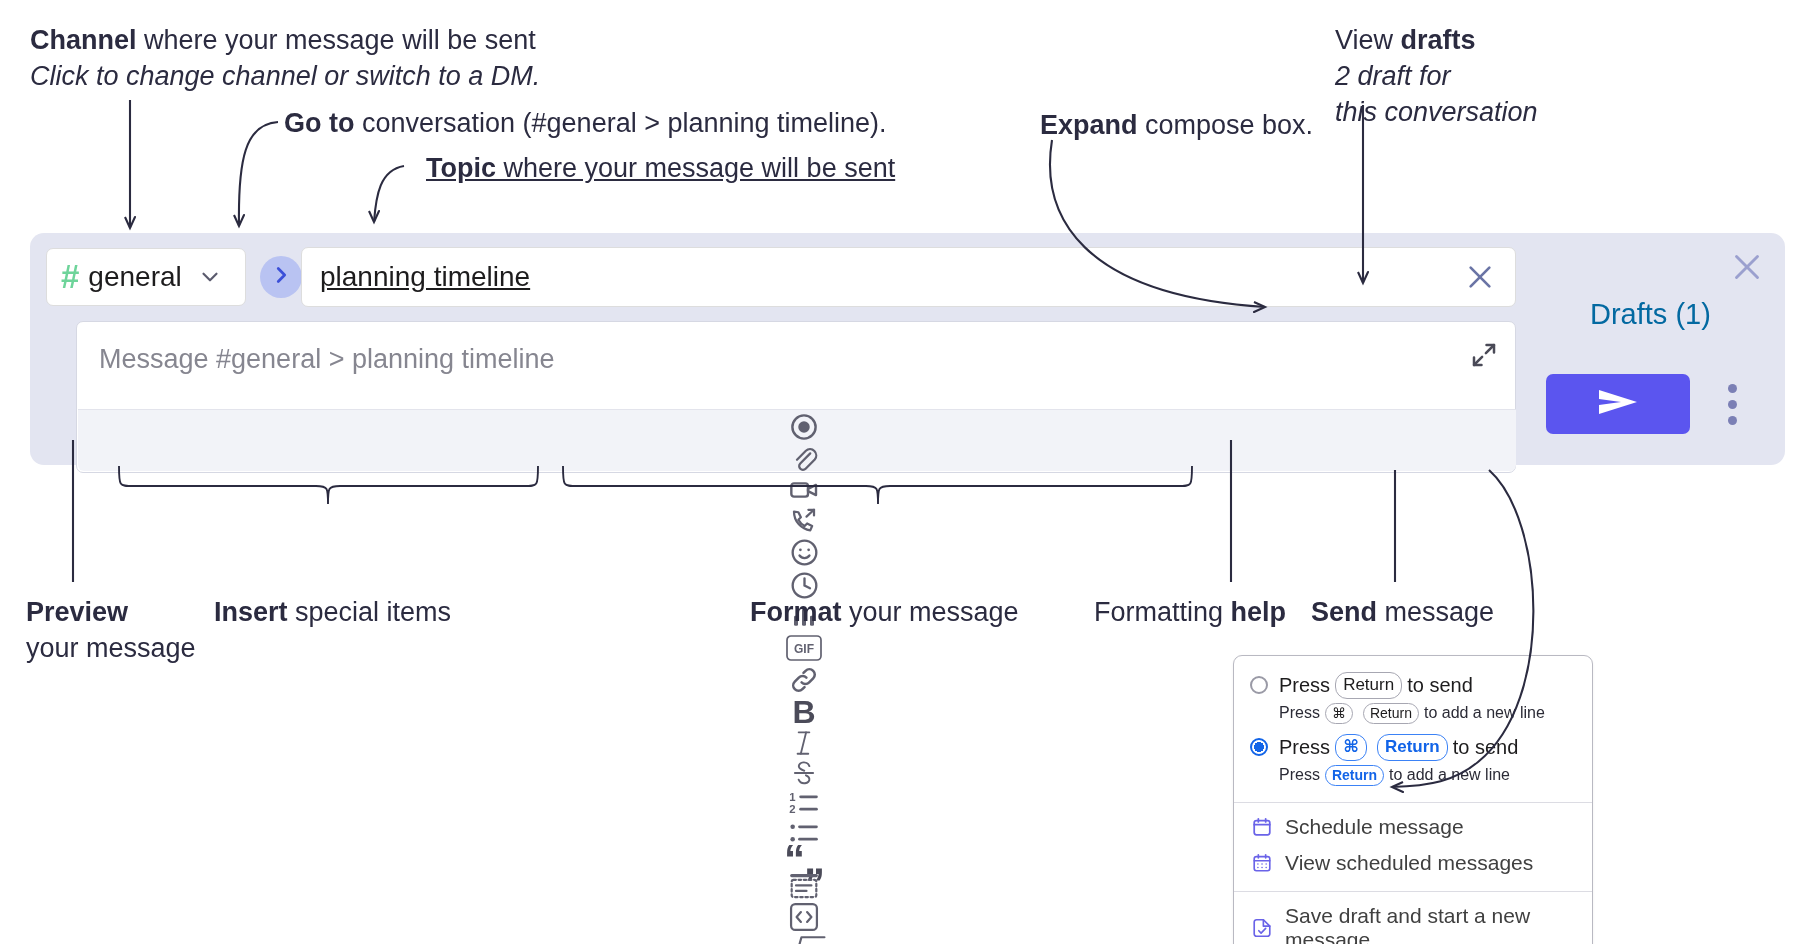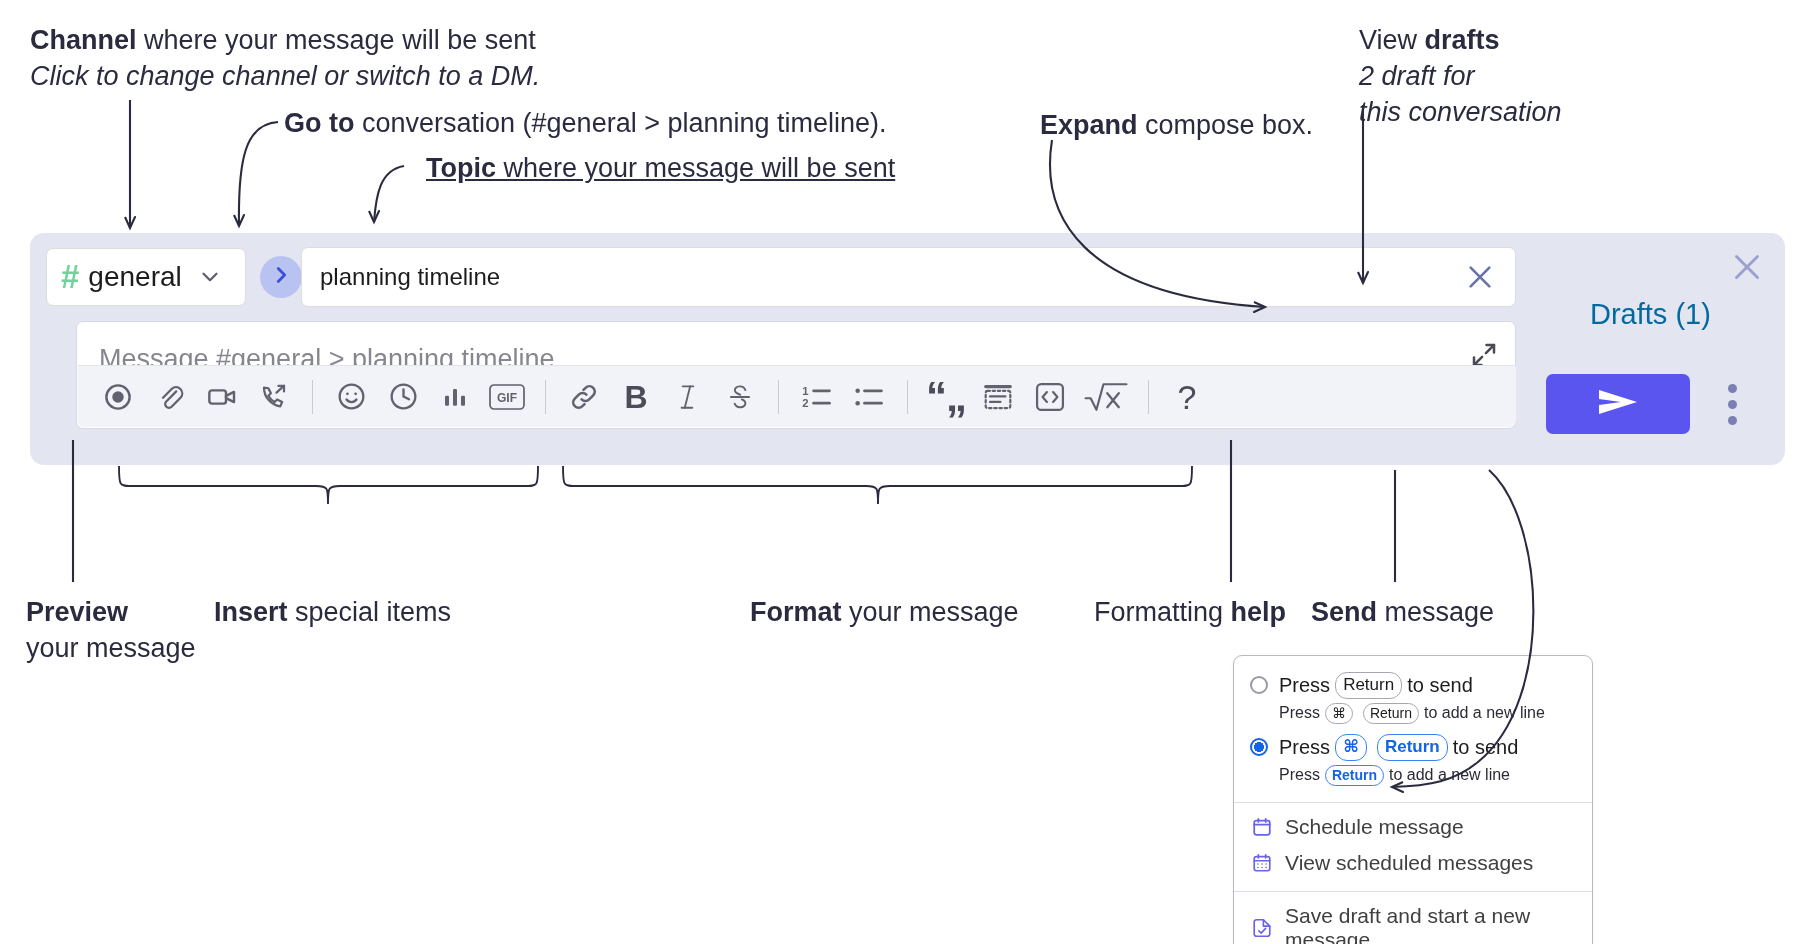--- a/index.html
+++ b/index.html
@@ -37,34 +37,34 @@
   .goto-btn{
     width:42px;height:42px;border-radius:50%;background:#b9c3f2;
     display:flex;align-items:center;justify-content:center;margin:0 14px;
     color:#3b4fd8;
   }
   .topic-field{
     position:absolute;left:271px;top:14px;width:1215px;height:60px;
     background:#fff;border:1px solid #ddd;border-radius:7px;box-sizing:border-box;
     display:flex;align-items:center;padding:0 18px;
   }
-  .topic-text{font-size:24px;color:#1d1c1d;flex:1;}
+  .topic-text{font-size:28px;color:#1d1c1d;flex:1;text-decoration:underline;}
   .clear-x{width:34px;height:34px;color:#6a74a5;display:flex;align-items:center;justify-content:center;}
 
   .msgbox{
-    position:absolute;left:46px;top:88px;width:1440px;height:108px;
+    position:absolute;left:46px;top:88px;width:1440px;height:152px;
     background:#fff;border:1px solid #d6d8e3;border-radius:7px;box-sizing:border-box;
   }
   .msg-placeholder{position:absolute;left:22px;top:22px;font-size:27px;color:#868690;}
   .expand-btn{position:absolute;right:16px;top:18px;width:30px;height:30px;color:#4a4a57;}
 
   .toolbar{
     position:absolute;left:1px;bottom:1px;width:1438px;height:62px;
     background:#f2f3f8;border-top:1px solid #e3e4ec;border-radius:0 0 6px 6px;
-    display:flex;align-items:center;gap:0;padding-left:14px;box-sizing:border-box;
+    display:flex;align-items:center;gap:0;padding-left:14px;box-sizing:border-box;flex-direction:column;
   }
   .tb{width:52px;height:46px;display:flex;align-items:center;justify-content:center;color:#616170;}
   .tb svg{display:block;}
   .tb .glyph{font-size:30px;line-height:1;color:#4b4b59;}
   .divider{width:1px;height:34px;background:#c9cad6;margin:0 12px;}
 
   .drafts{
     position:absolute;left:1516px;top:65px;font-size:29px;color:#0369a1;white-space:nowrap;margin-left:44px;
   }
   .send-btn{
@@ -118,21 +118,21 @@
 </div>
 
 <div class="anno" style="left:426px;top:150px;text-decoration:underline;">
   <b>Topic</b><span> where your message will be sent</span>
 </div>
 
 <div class="anno" style="left:1040px;top:107px;">
   <b>Expand</b><span> compose box.</span>
 </div>
 
-<div class="anno" style="left:1335px;top:22px;margin-left:24px;">
+<div class="anno" style="left:1335px;top:22px;">
   <div><span>View </span><b>drafts</b></div>
   <div><i>2 draft for</i></div>
   <div><i>this conversation</i></div>
 </div>
 
 <div id="composer">
   <div id="composer-inner">
 
     <div class="topic-row">
       <div class="channel-pill">

